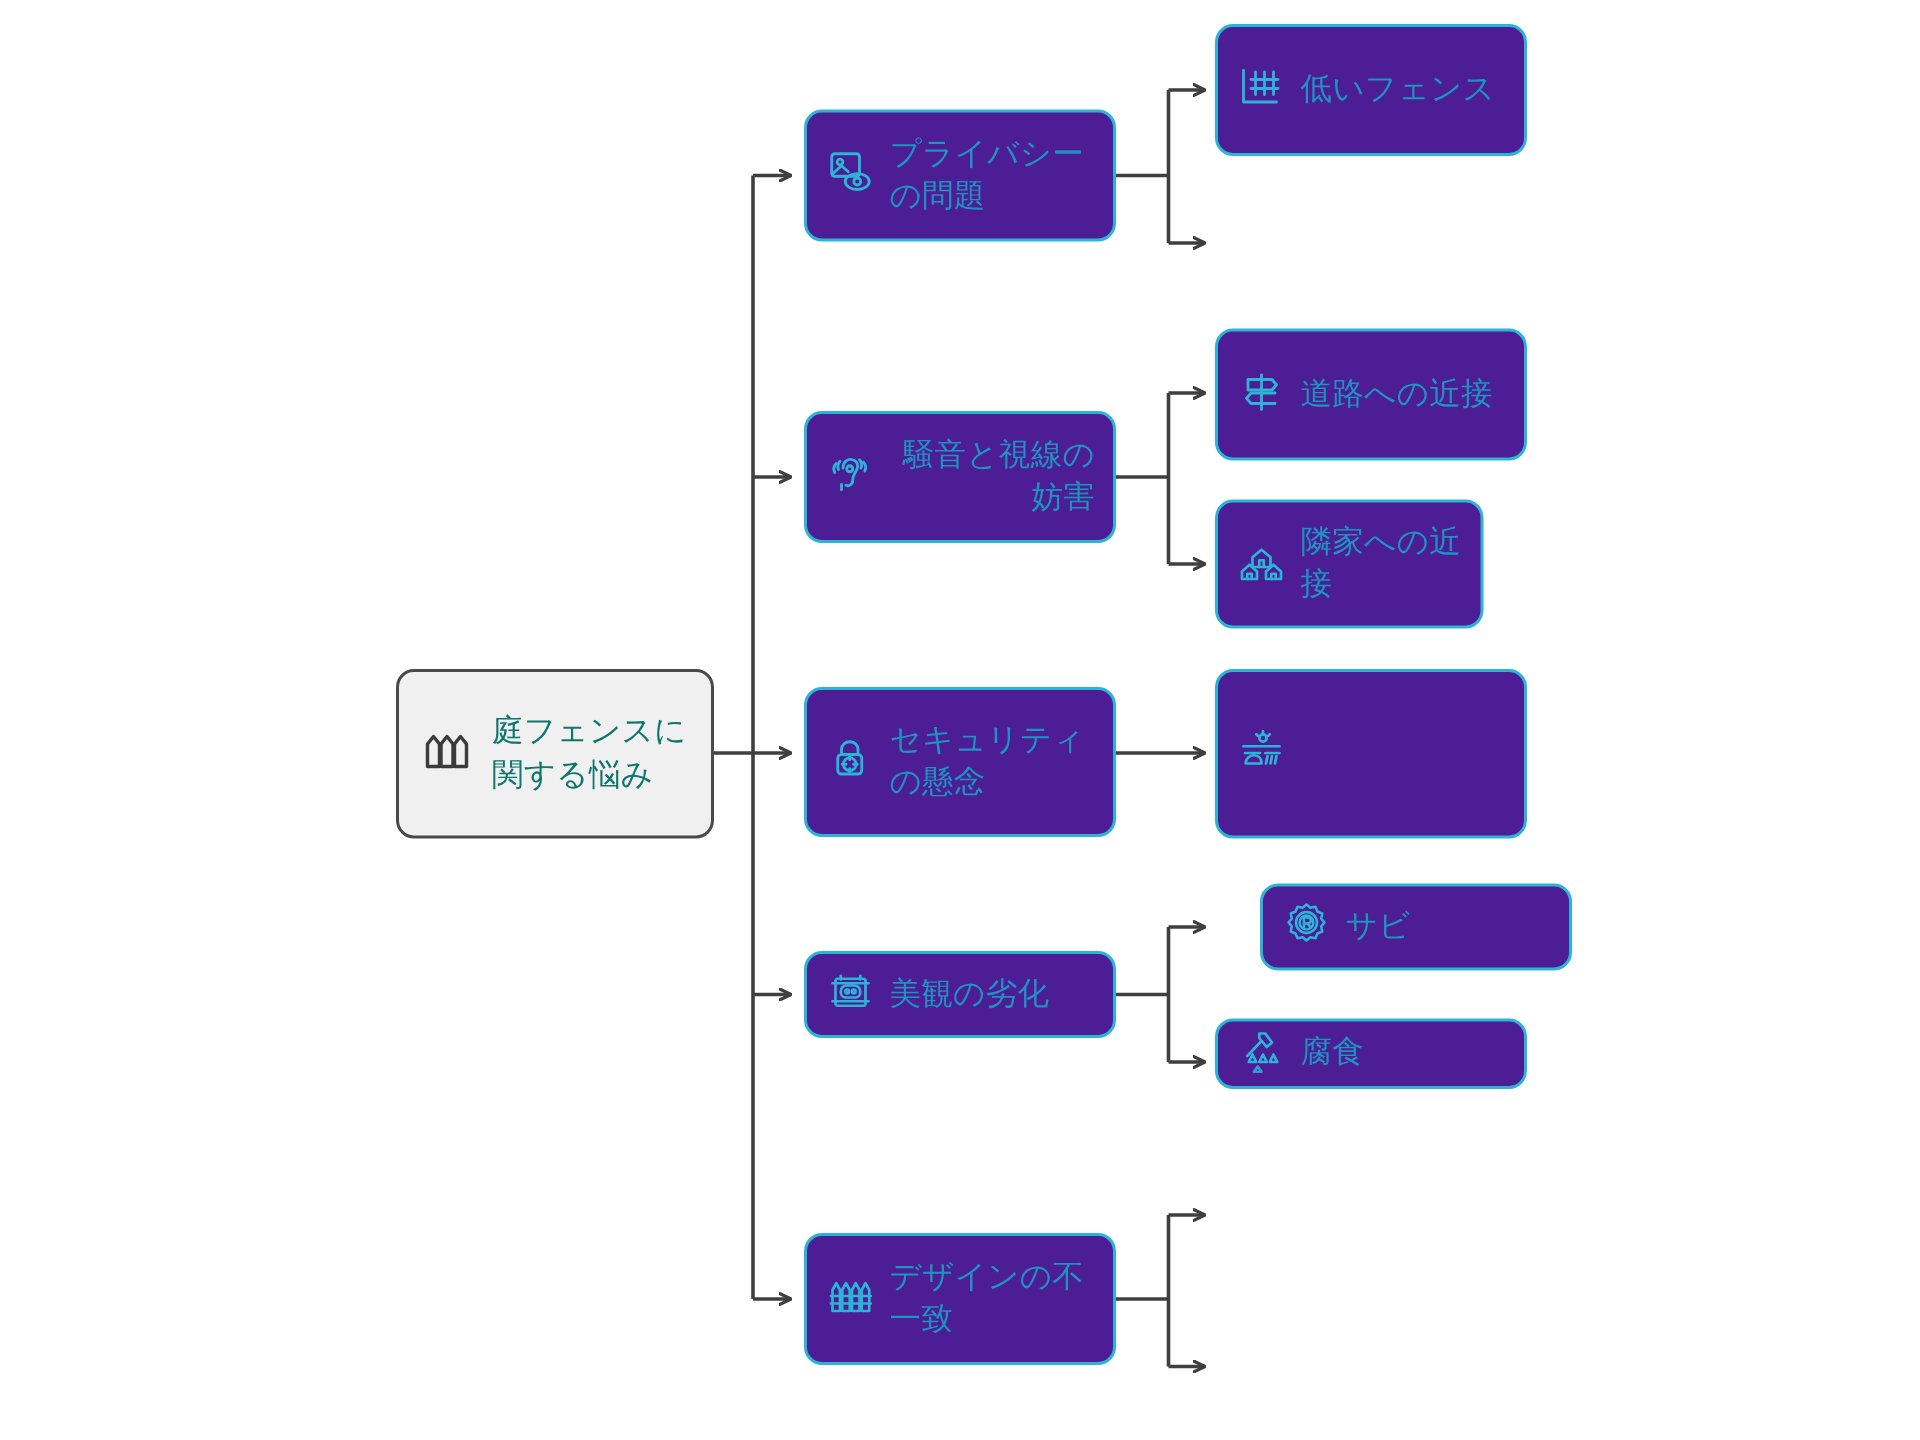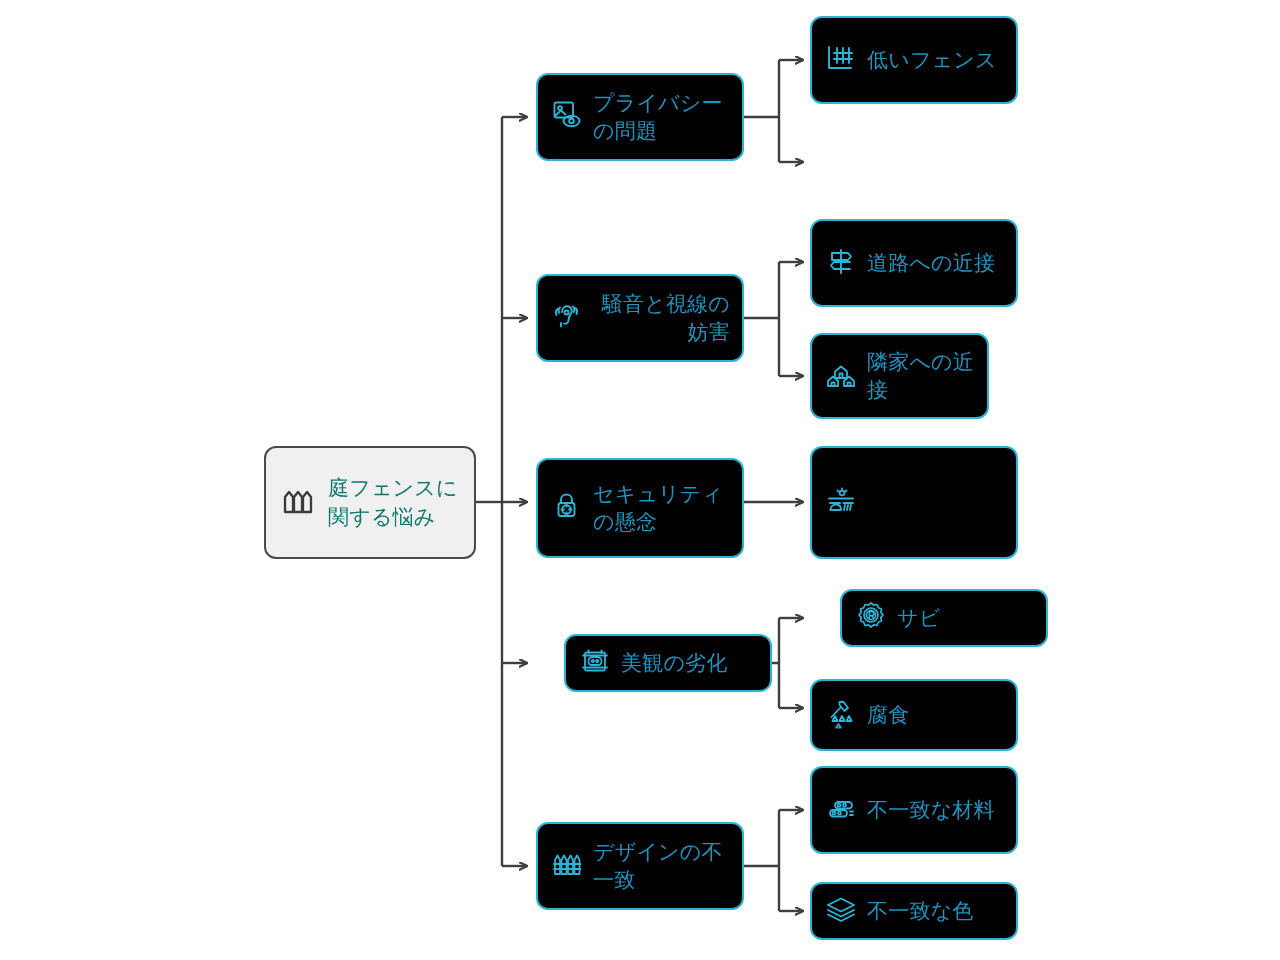--- a/index.html
+++ b/index.html
@@ -41,21 +41,21 @@
 
   .node-root {
     background: #f0f0f0;
     border: 2px solid #4a4a4a;
     padding: 10px 14px 10px 12px;
     gap: 10px;
   }
 
   .node-branch,
   .node-leaf {
-    background: #000000;
+    background: #4c1d95;
     border: 2px solid #2cb4d6;
     padding: 8px 12px 8px 12px;
     gap: 9px;
   }
 
   .node-icon {
     flex: 0 0 auto;
     display: block;
   }
 
@@ -223,21 +223,21 @@
         <path d="M18 4.5 L18 6 M22.5 6.5 L21.5 7.5 M13.5 6.5 L14.5 7.5"></path>
         <path d="M5 14.5 L29 14.5"></path>
         <path d="M6 19 L16 19"></path>
         <path d="M19.5 19 L29 19"></path>
         <path d="M6.5 26 C6.5 22.5 9 20.5 12 20.5 C15 20.5 17 22.5 17 26 Z"></path>
         <path d="M21 21 L20 26 M24 21 L23 26 M27 21 L26 26"></path>
       </svg>
     </span>
   </div>
 
-  <div class="node node-branch" style="left:536px; top:634px; width:208px; height:58px;margin-left:28px;">
+  <div class="node node-branch" style="left:536px; top:634px; width:208px; height:58px;">
     <span class="node-icon">
       <svg width="34" height="34" viewBox="0 0 34 34" fill="none" stroke="#2cb4d6" stroke-width="1.8" stroke-linejoin="round" stroke-linecap="round">
         <rect x="7" y="8.5" width="20" height="18" rx="1.5"></rect>
         <path d="M5 11.5 L29 11.5 M5 23.5 L29 23.5"></path>
         <path d="M10.5 6.5 L10.5 9 M23.5 6.5 L23.5 9"></path>
         <path d="M13.5 21 C11.5 21 10.5 19 10.5 17 C10.5 14.5 12.5 13 14.5 13 L19.5 13 C21.5 13 23.5 14.5 23.5 17 C23.5 19 22.5 21 20.5 21 Z"></path>
         <circle cx="14.8" cy="17" r="1.2"></circle>
         <circle cx="19.2" cy="17" r="1.2"></circle>
       </svg>
     </span>
@@ -249,21 +249,21 @@
       <svg width="34" height="34" viewBox="0 0 34 34" fill="none" stroke="#2cb4d6" stroke-width="1.7" stroke-linejoin="round" stroke-linecap="round">
         <path d="M17 4 L19.6 6.2 L23 5.5 L24.3 8.7 L27.5 10 L26.8 13.4 L29 16 L26.8 18.6 L27.5 22 L24.3 23.3 L23 26.5 L19.6 25.8 L17 28 L14.4 25.8 L11 26.5 L9.7 23.3 L6.5 22 L7.2 18.6 L5 16 L7.2 13.4 L6.5 10 L9.7 8.7 L11 5.5 L14.4 6.2 Z"></path>
         <circle cx="17" cy="16" r="7"></circle>
         <circle cx="17" cy="16" r="4.6"></circle>
         <path d="M15.3 19.3 L15.3 12.7 L17.8 12.7 C19.1 12.7 19.9 13.6 19.9 14.7 C19.9 15.8 19.1 16.6 17.8 16.6 L15.3 16.6 M17.6 16.6 L19.9 19.3"></path>
       </svg>
     </span>
     <span class="node-label label-w-leaf">サビ</span>
   </div>
 
-  <div class="node node-leaf" style="left:810px; top:679px; width:208px; height:72px;">
+  <div class="node node-leaf" style="left:810px; top:679px; width:208px; height:47px;">
     <span class="node-icon">
       <svg width="34" height="34" viewBox="0 0 34 34" fill="none" stroke="#2cb4d6" stroke-width="1.8" stroke-linejoin="round" stroke-linecap="round">
         <path d="M15.5 6 L19.5 6 L24 12 L20.5 15 L15.5 9 Z"></path>
         <path d="M17 11 L7.5 21"></path>
         <path d="M11 20 L13.5 25 L8.5 25 Z"></path>
         <path d="M18 20 L20.5 25 L15.5 25 Z"></path>
         <path d="M25 20 L27.5 25 L22.5 25 Z"></path>
         <path d="M14.5 28 L17 31.5 L12 31.5 Z" opacity="0.85"></path>
       </svg>
     </span>
@@ -276,39 +276,15 @@
         <path d="M5 13 L7.5 8.5 L10 13 L10 27 L5 27 Z"></path>
         <path d="M11.5 13 L14 8.5 L16.5 13 L16.5 27 L11.5 27 Z"></path>
         <path d="M18 13 L20.5 8.5 L23 13 L23 27 L18 27 Z"></path>
         <path d="M24.5 13 L27 8.5 L29.5 13 L29.5 27 L24.5 27 Z"></path>
         <path d="M4 17 L30.5 17 M4 22 L30.5 22"></path>
       </svg>
     </span>
     <span class="node-label label-w-br">デザインの不一致</span>
   </div>
 
-  <div class="node node-leaf" style="left:810px; top:766px; width:208px; height:88px;">
-    <span class="node-icon">
-      <svg width="34" height="34" viewBox="0 0 34 34" fill="none" stroke="#2cb4d6" stroke-width="1.8" stroke-linejoin="round" stroke-linecap="round">
-        <rect x="11" y="11" width="17" height="6.5" rx="3.25"></rect>
-        <circle cx="15" cy="14.2" r="1.5"></circle>
-        <circle cx="20.5" cy="14.2" r="1.5"></circle>
-        <rect x="6" y="19" width="17" height="6.5" rx="3.25"></rect>
-        <circle cx="10" cy="22.2" r="1.5"></circle>
-        <circle cx="15.5" cy="22.2" r="1.5"></circle>
-        <path d="M26 20.5 L29 20.5 M26 24 L29 24"></path>
-      </svg>
-    </span>
-    <span class="node-label label-w-leaf">不一致な材料</span>
-  </div>
-
-  <div class="node node-leaf" style="left:810px; top:882px; width:208px; height:58px;">
-    <span class="node-icon">
-      <svg width="34" height="34" viewBox="0 0 34 34" fill="none" stroke="#2cb4d6" stroke-width="1.9" stroke-linejoin="round" stroke-linecap="round">
-        <path d="M17 6.5 L30 13 L17 19.5 L4 13 Z"></path>
-        <path d="M4 18 L17 24.5 L30 18"></path>
-        <path d="M4 22.5 L17 29 L30 22.5"></path>
-      </svg>
-    </span>
-    <span class="node-label label-w-leaf">不一致な色</span>
-  </div>
+
 
 </div>
 
 </body></html>

